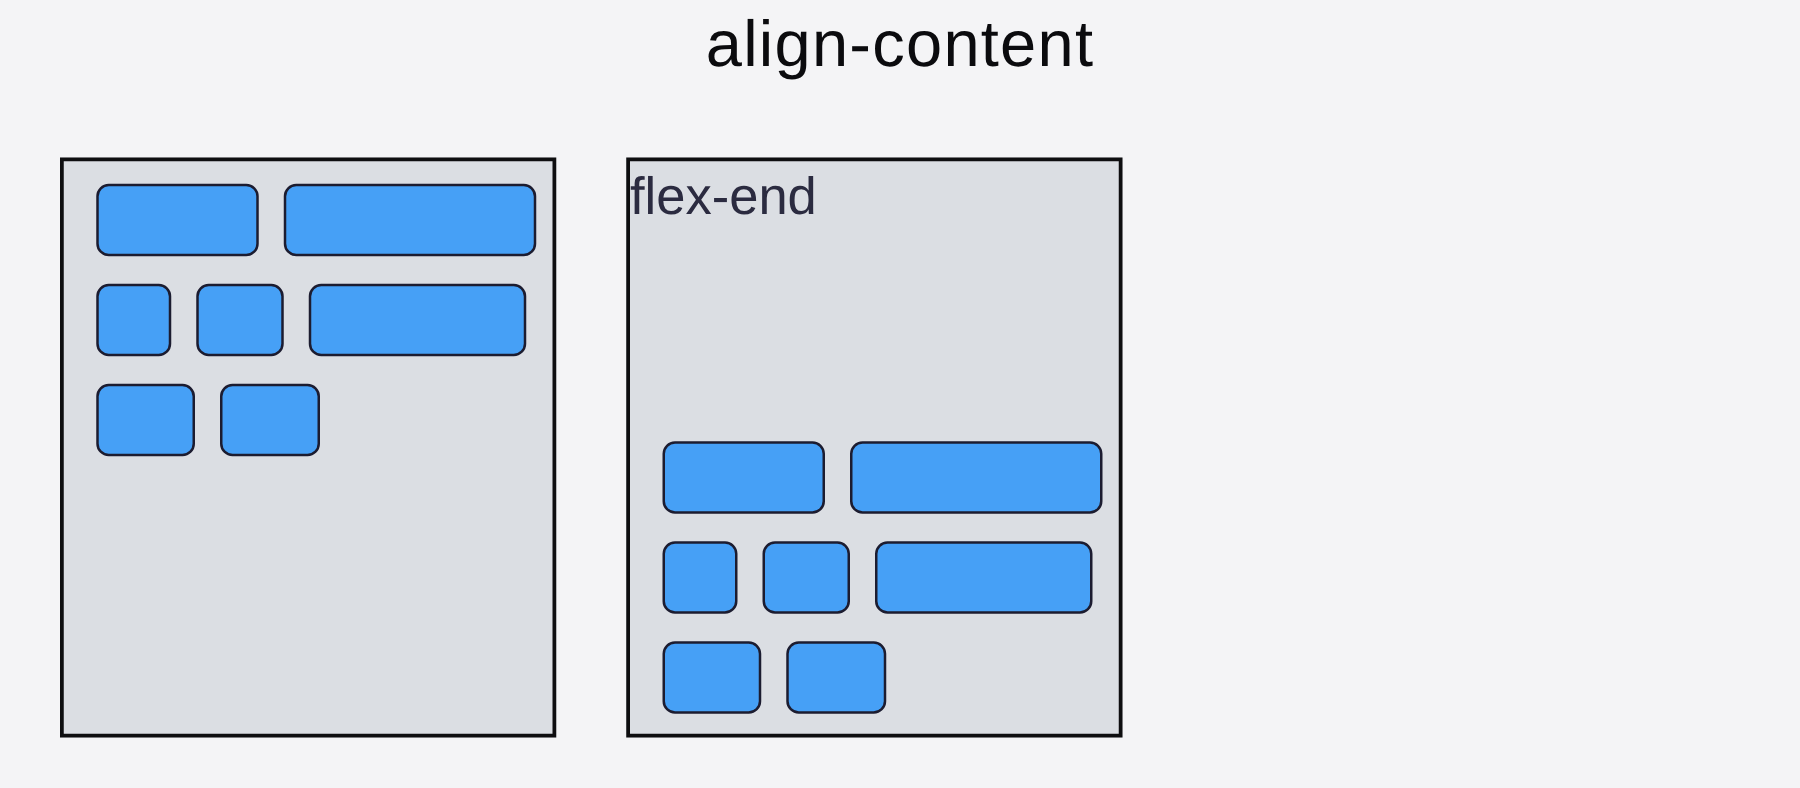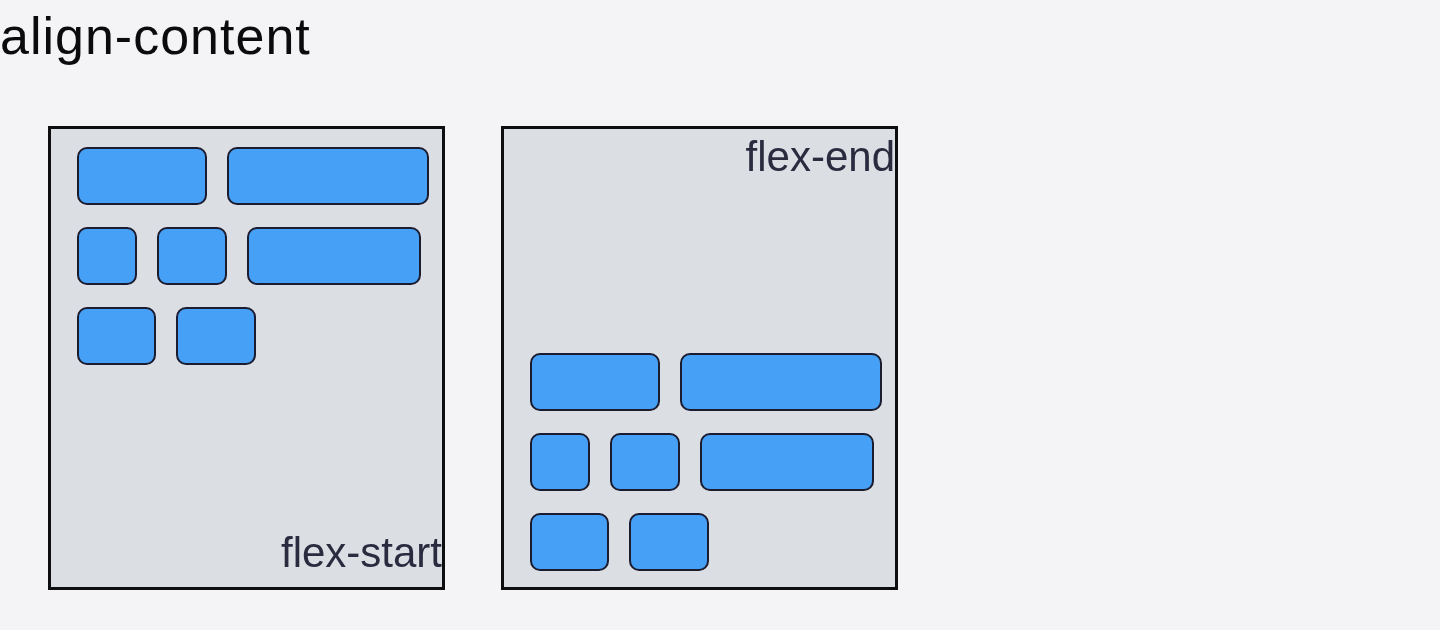--- a/index.html
+++ b/index.html
@@ -13,21 +13,21 @@
     overflow: hidden;
     font-family: "Liberation Sans", sans-serif;
     background: #f4f4f6;
   }
   .page-title {
     position: absolute;
     top: 6px;
     left: 0;
     width: 100%;
     margin: 0;
-    text-align: left;
+    text-align: center;
     font-size: 52px;
     font-weight: 500;
     letter-spacing: 1px;
     color: #0b0b0e;
   }
   .panels-row {
     position: absolute;
     top: 126px;
     left: 48px;
     display: flex;
@@ -63,21 +63,21 @@
     box-sizing: border-box;
     background: #46a0f6;
     border: 2px solid #1c1c30;
     border-radius: 10px;
     flex: 0 0 auto;
   }
   .panel-label {
     position: absolute;
     left: 0;
     width: 100%;
-    text-align: right;
+    text-align: left;
     font-size: 42px;
     font-weight: 400;
     color: #2b2b40;
     pointer-events: none;
   }
   .label-top    .panel-label { top: 4px; }
   .label-bottom .panel-label { bottom: 10px; }
 </style>
 </head>
 <body>
@@ -94,21 +94,20 @@
         <div class="row">
           <div class="item" style="width: 60px; height: 58px;"></div>
           <div class="item" style="width: 70px; height: 58px;"></div>
           <div class="item" style="width: 174px; height: 58px;"></div>
         </div>
         <div class="row">
           <div class="item" style="width: 79px; height: 58px;"></div>
           <div class="item" style="width: 80px; height: 58px;"></div>
         </div>
       </div>
-      <div class="panel-label">flex-start</div>
     </div>
     <div class="panel align-end label-top">
       <div class="rows">
         <div class="row">
           <div class="item" style="width: 130px; height: 58px;"></div>
           <div class="item" style="width: 202px; height: 58px;"></div>
         </div>
         <div class="row">
           <div class="item" style="width: 60px; height: 58px;"></div>
           <div class="item" style="width: 70px; height: 58px;"></div>

